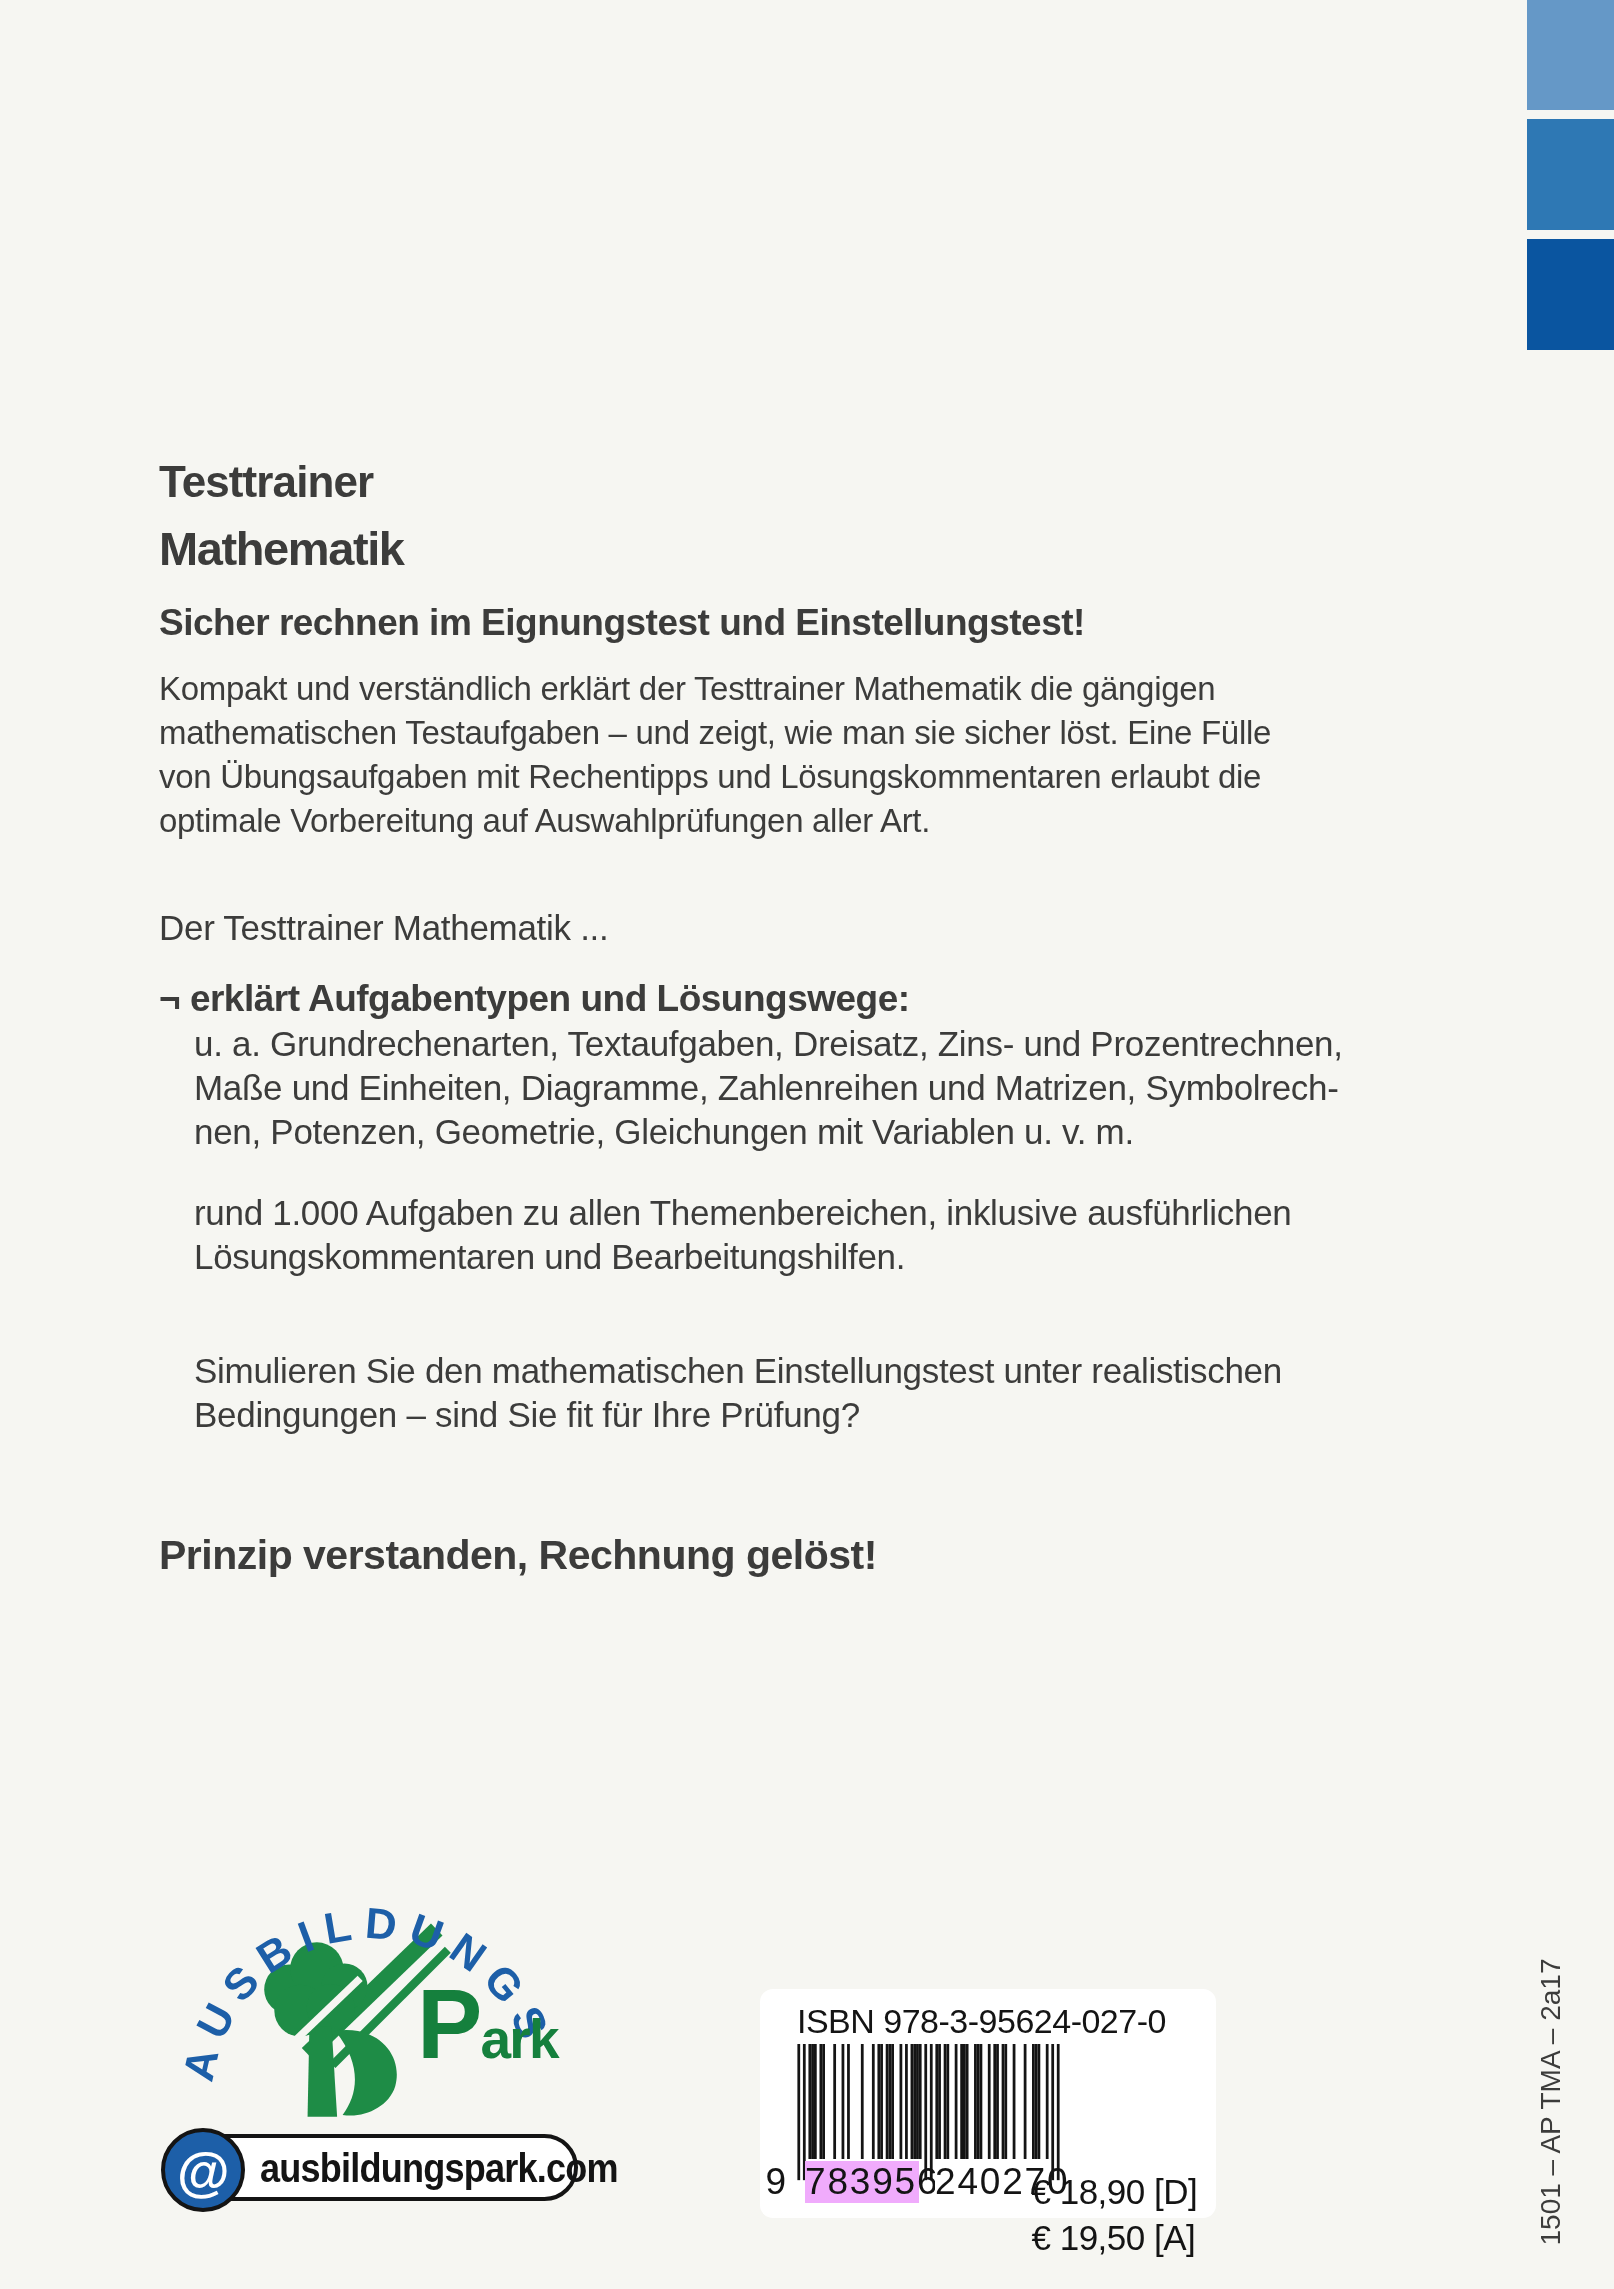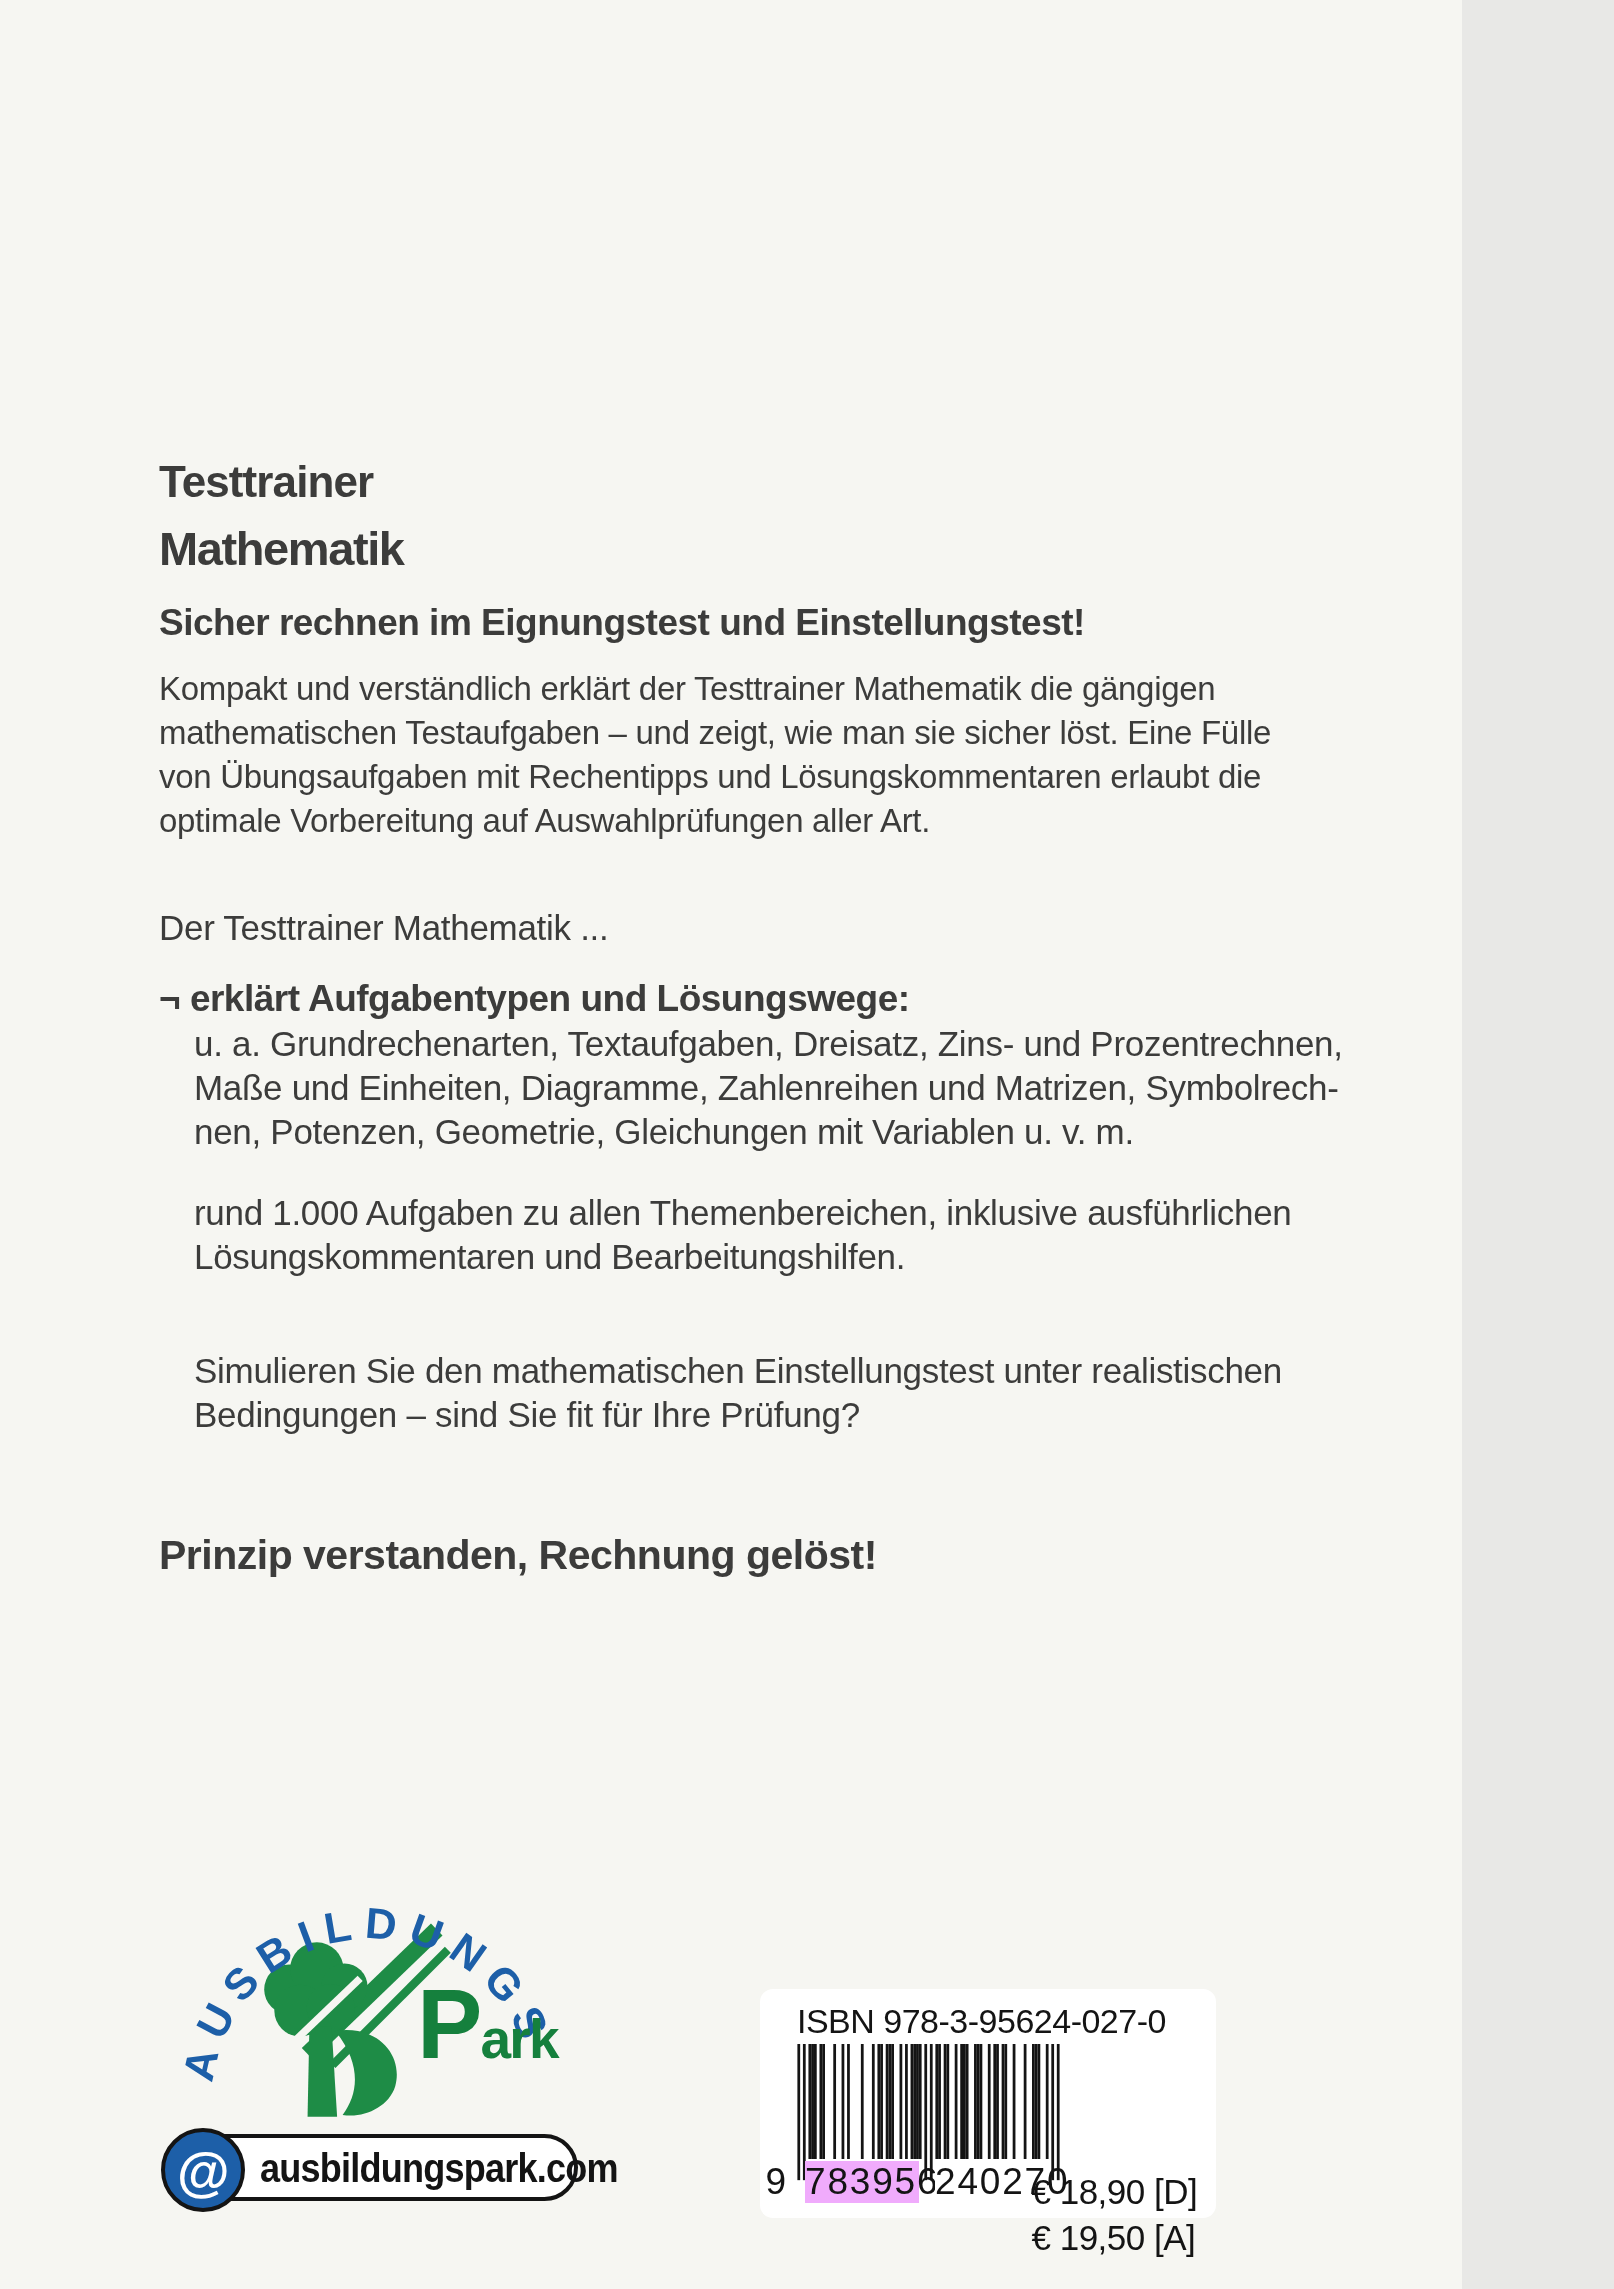--- a/index.html
+++ b/index.html
@@ -1,17 +1,17 @@
 <!DOCTYPE html>
 <html style="font-size:14.8px"><head>
 <meta charset="utf-8">
 <style>
   html,body { margin:0; padding:0; background:#e8e8e6; }
   .page {
-    position:relative; width:1462px; height:2290px;
+    position:relative; width:1614px; height:2290px;
     background:#f6f6f2; overflow:hidden;
     font-family:"Liberation Sans", sans-serif; color:#3c3c3b;
   }
 
   
   .sq { position:absolute; left:1527px; width:88px; height:111px; }
   .sq1 { top:0;    background:#6598c7; height:110px; }
   .sq2 { top:119px; background:#2e78b4; }
   .sq3 { top:239px; background:#0a55a0; }
 

